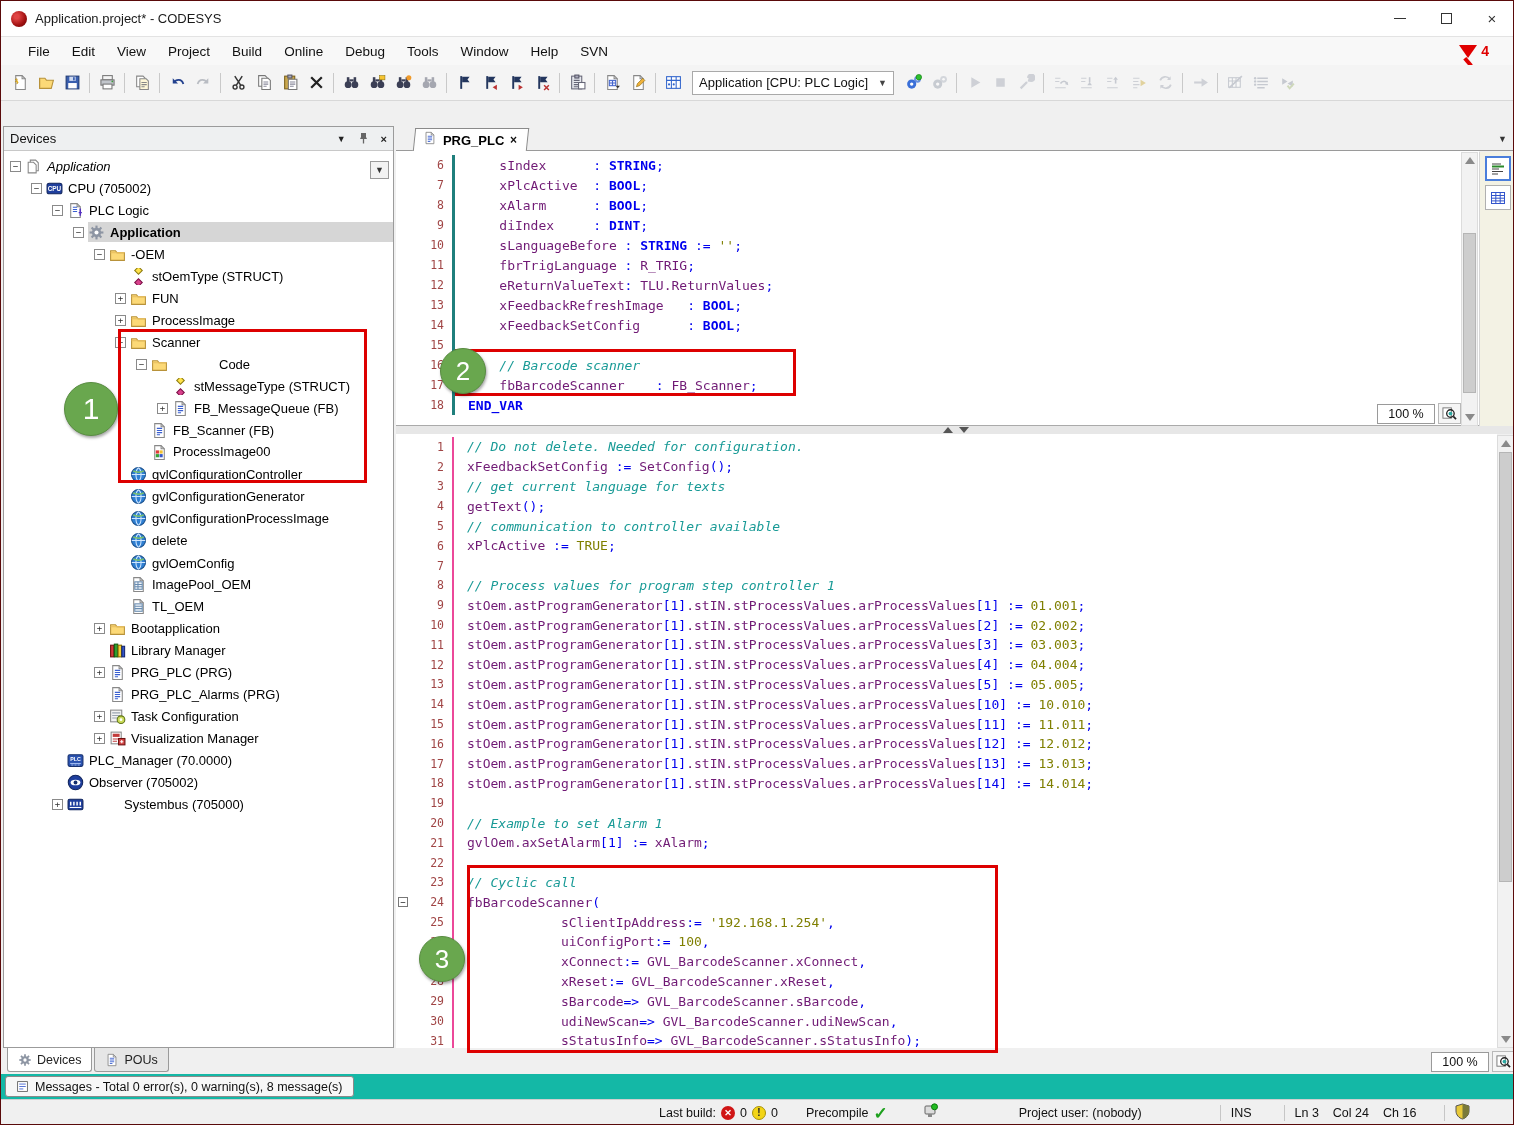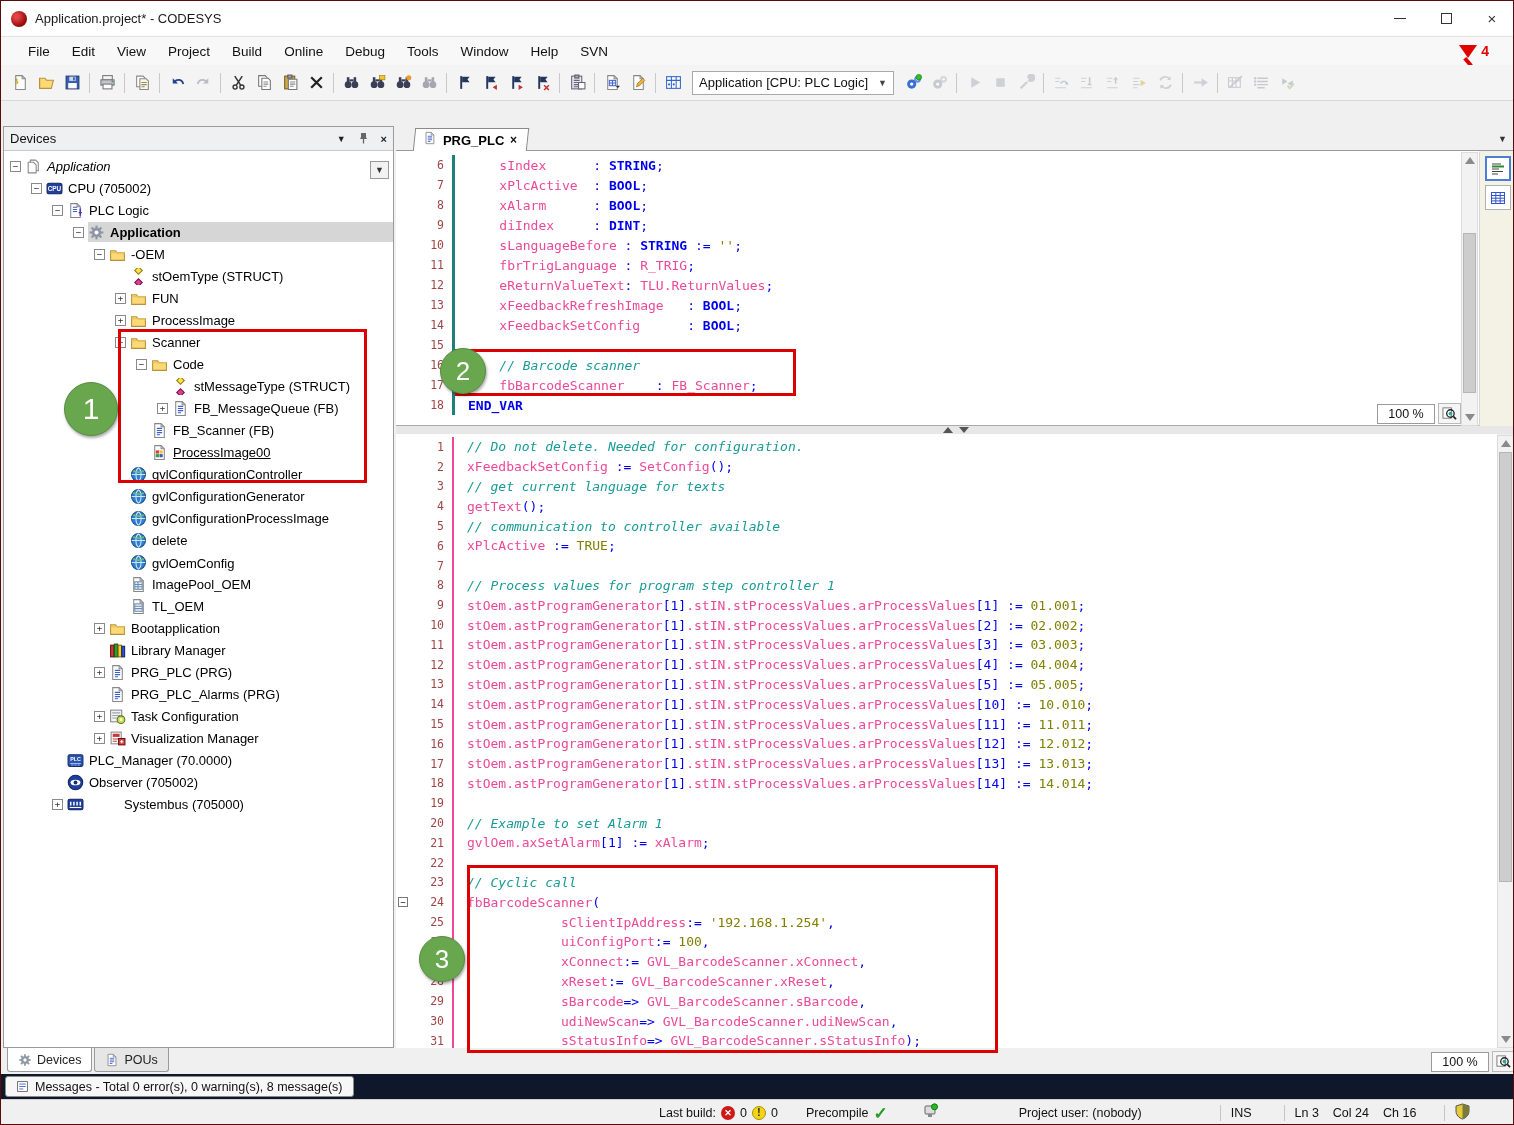--- a/index.html
+++ b/index.html
@@ -89,21 +89,21 @@
 
   .code-lines { padding-top:4px; }
   .cl { height:20px; display:flex; align-items:center; position:relative; }
   .impl .cl { height:19.8px; }
   .ln { flex:0 0 56px; text-align:right; padding-right:8px; font-family:"DejaVu Sans Mono",monospace;
         font-size:11.5px; color:#a04545; }
   .ct { white-space:pre; font-family:"DejaVu Sans Mono",monospace; font-size:13px; padding-left:13px;
         height:100%; display:flex; align-items:center; flex:1; }
   .decl .ct { border-left:3px solid #1f7f7c; }
   .impl .ct { border-left:2px solid #ec4899; }
-  .tk-pl { color:#000; } .tk-id { color:#ec4899;text-align:right; }
+  .tk-pl { color:#000; } .tk-id { color:#701a75;text-align:right; }
   .tk-kw { color:#0000ee; font-weight:bold; }
   .tk-op { color:#0000ee; }
   .tk-num { color:#7f7f00; } .tk-str { color:#7f7f00; }
   .tk-com { color:#189a96; font-style:italic; }
   .fold-box { position:absolute; left:2px; top:5px; width:10px; height:10px; border:1px solid #777;
               background:#fff; font-size:9px; line-height:8px; text-align:center; color:#222;
               font-family:"DejaVu Sans Mono",monospace; }
 
   
   .vscroll { position:absolute; width:17px; background:#f2f2f2; border:1px solid #dcdcdc; }
@@ -123,21 +123,21 @@
   .zoom-box { width:58px; height:20px; border:1px solid #9a9a9a; background:#fff; font-size:12.5px;
               color:#111; text-align:center; line-height:18px; }
   .zoom-mag { width:23px; height:21px; border:1px solid #b9b9b9; background:#f5f5f5; display:flex;
               align-items:center; justify-content:center; }
   .zoom-mag svg { width:15px; height:15px; }
 
   .editor-strip { position:absolute; left:395px; top:1047px; width:1119px; height:26px; background:#f0f0f0; }
   .zc-impl { left:1035px; top:3px; }
 
   
-  .messages-bar { position:absolute; left:0; top:1073px; width:1514px; height:25px; background:#0f172a;
+  .messages-bar { position:absolute; left:0; top:1073px; width:1514px; height:25px; background:#14b8a6;
                   display:flex; align-items:center; padding-left:4px; }
   .msg-tab { height:21px; border:1px solid #8a8a8a; border-radius:3px; background:#f7f7f7; display:flex;
              align-items:center; gap:6px; padding:0 10px; font-size:12.5px; color:#111; }
   .msg-tab svg { width:13px; height:13px; }
 
   .statusbar { position:absolute; left:0; top:1098px; width:1514px; height:27px; background:#f0f0f0;
                border-top:1px solid #d0d0d0; display:flex; align-items:center; font-size:12.5px; color:#111; }
   .sb-sep { width:1px; height:16px; background:#c6c6c6; margin:0 10px; }
   .sb-item { display:flex; align-items:center; gap:5px; }
   .err-ic { width:14px; height:14px; border-radius:50%; background:#d01616; color:#fff; font-size:9px;
@@ -675,21 +675,21 @@
             <span class="ticon"><svg viewBox="0 0 16 16">
                 <path d="M1.5 4.5h4.6l1.4 1.8h7v7.2H1.5z" fill="#fcd977" stroke="#b8923a"></path>
                 <path d="M1.5 6.3h13" stroke="#e9bf60"></path>
               </svg></span>
             <span class="tlabel">Scanner</span>
           </span>
         </div>
         <div class="trow">
           <span style="flex: 0 0 132px;"></span>
           <span class="tgl">−</span>
-          <span style="display: flex; align-items: center;">
+          <span style="display: flex; align-items: center; gap: 46px;">
             <span class="ticon"><svg viewBox="0 0 16 16">
                 <path d="M1.5 4.5h4.6l1.4 1.8h7v7.2H1.5z" fill="#fcd977" stroke="#b8923a"></path>
                 <path d="M1.5 6.3h13" stroke="#e9bf60"></path>
               </svg></span>
             <span class="tlabel">Code</span>
           </span>
         </div>
         <div class="trow">
           <span style="flex: 0 0 153px;"></span>
           <span class="tgl-sp"></span>
@@ -723,21 +723,21 @@
                 <path d="M3.5 1.5h6l3 3v10h-9z" fill="#fff" stroke="#888"></path>
                 <path d="M9.5 1.5v3h3" fill="none" stroke="#888"></path>
                 <path d="M5.5 6h5M5.5 8h5M5.5 10h5M5.5 12h3" stroke="#3a5fd0"></path>
               </svg></span>
             <span class="tlabel">FB_Scanner (FB)</span>
           </span>
         </div>
         <div class="trow">
           <span style="flex: 0 0 132px;"></span>
           <span class="tgl-sp"></span>
-          <span style="display: flex; align-items: center; text-decoration: underline;">
+          <span style="display: flex; ">
             <span class="ticon"><svg viewBox="0 0 16 16">
                 <path d="M3.5 1.5h6l3 3v10h-9z" fill="#fff" stroke="#888"></path>
                 <path d="M9.5 1.5v3h3" fill="none" stroke="#888"></path>
                 <rect x="4.5" y="6" width="3" height="3" fill="#e03a3a"></rect>
                 <rect x="8" y="6" width="3" height="3" fill="#f2c231"></rect>
                 <rect x="4.5" y="9.5" width="3" height="3" fill="#35a435"></rect>
                 <rect x="8" y="9.5" width="3" height="3" fill="#3558c9"></rect>
               </svg></span>
             <span class="tlabel">ProcessImage00</span>
           </span>

